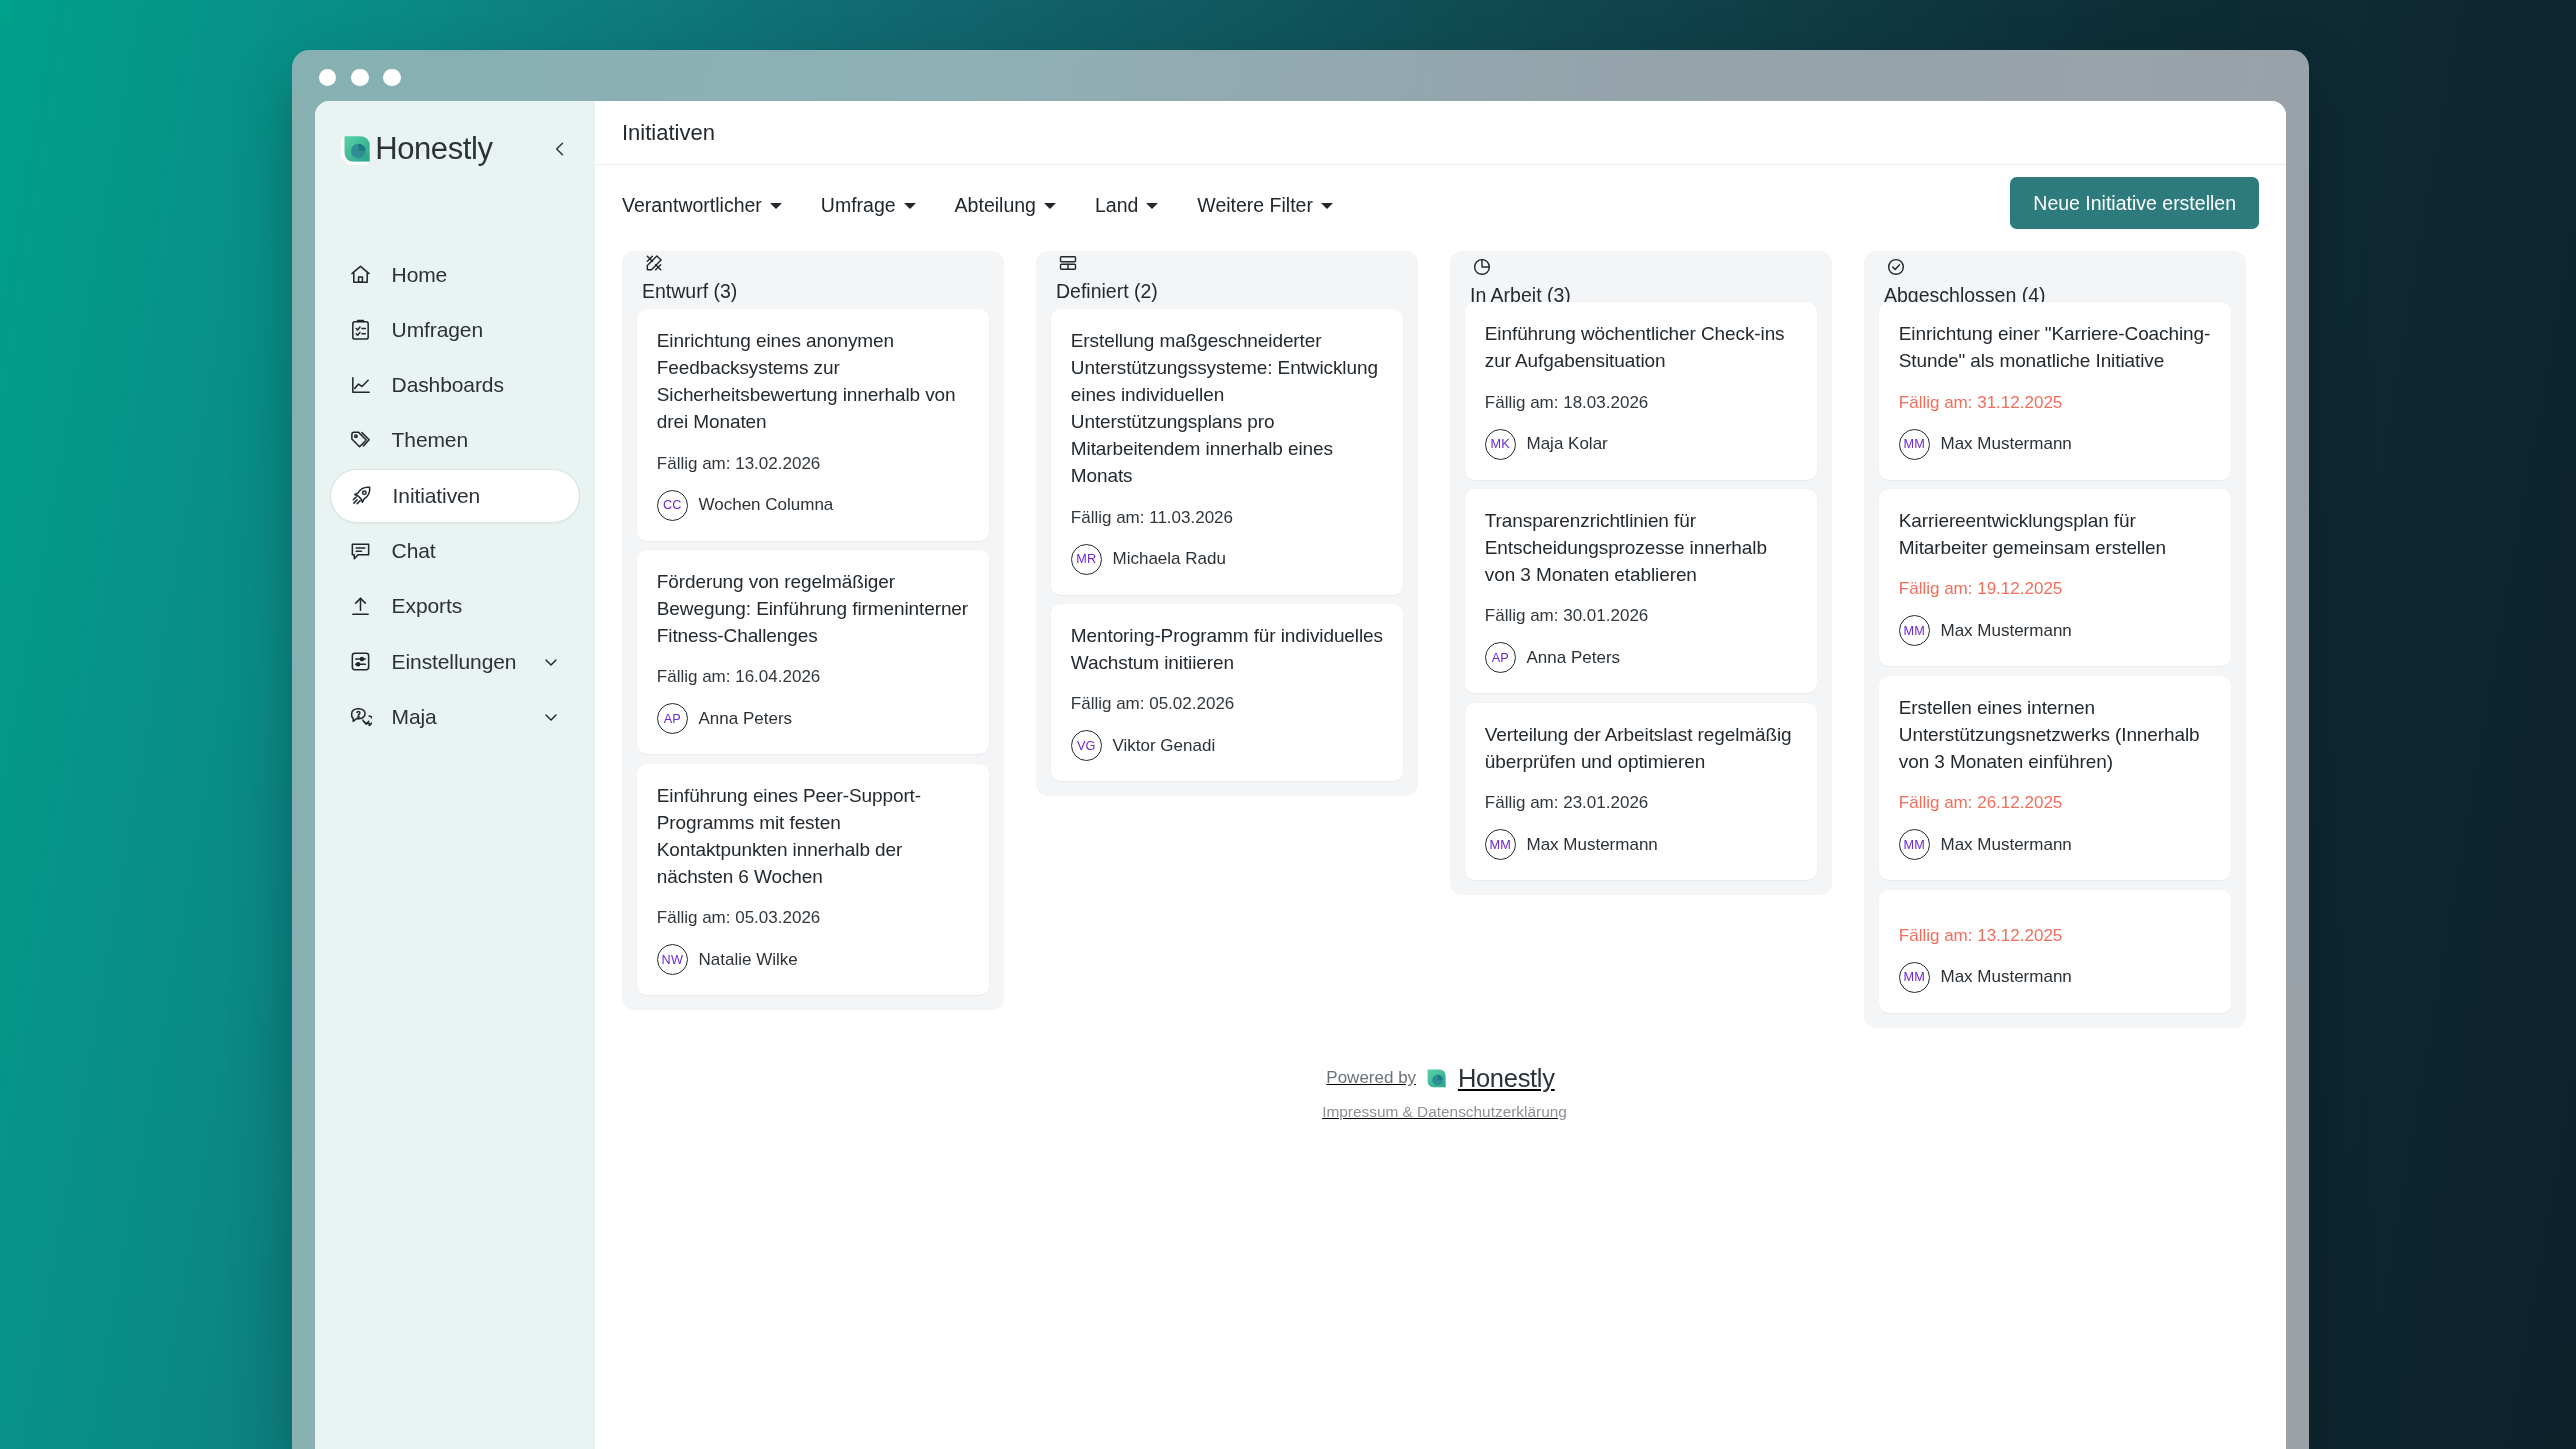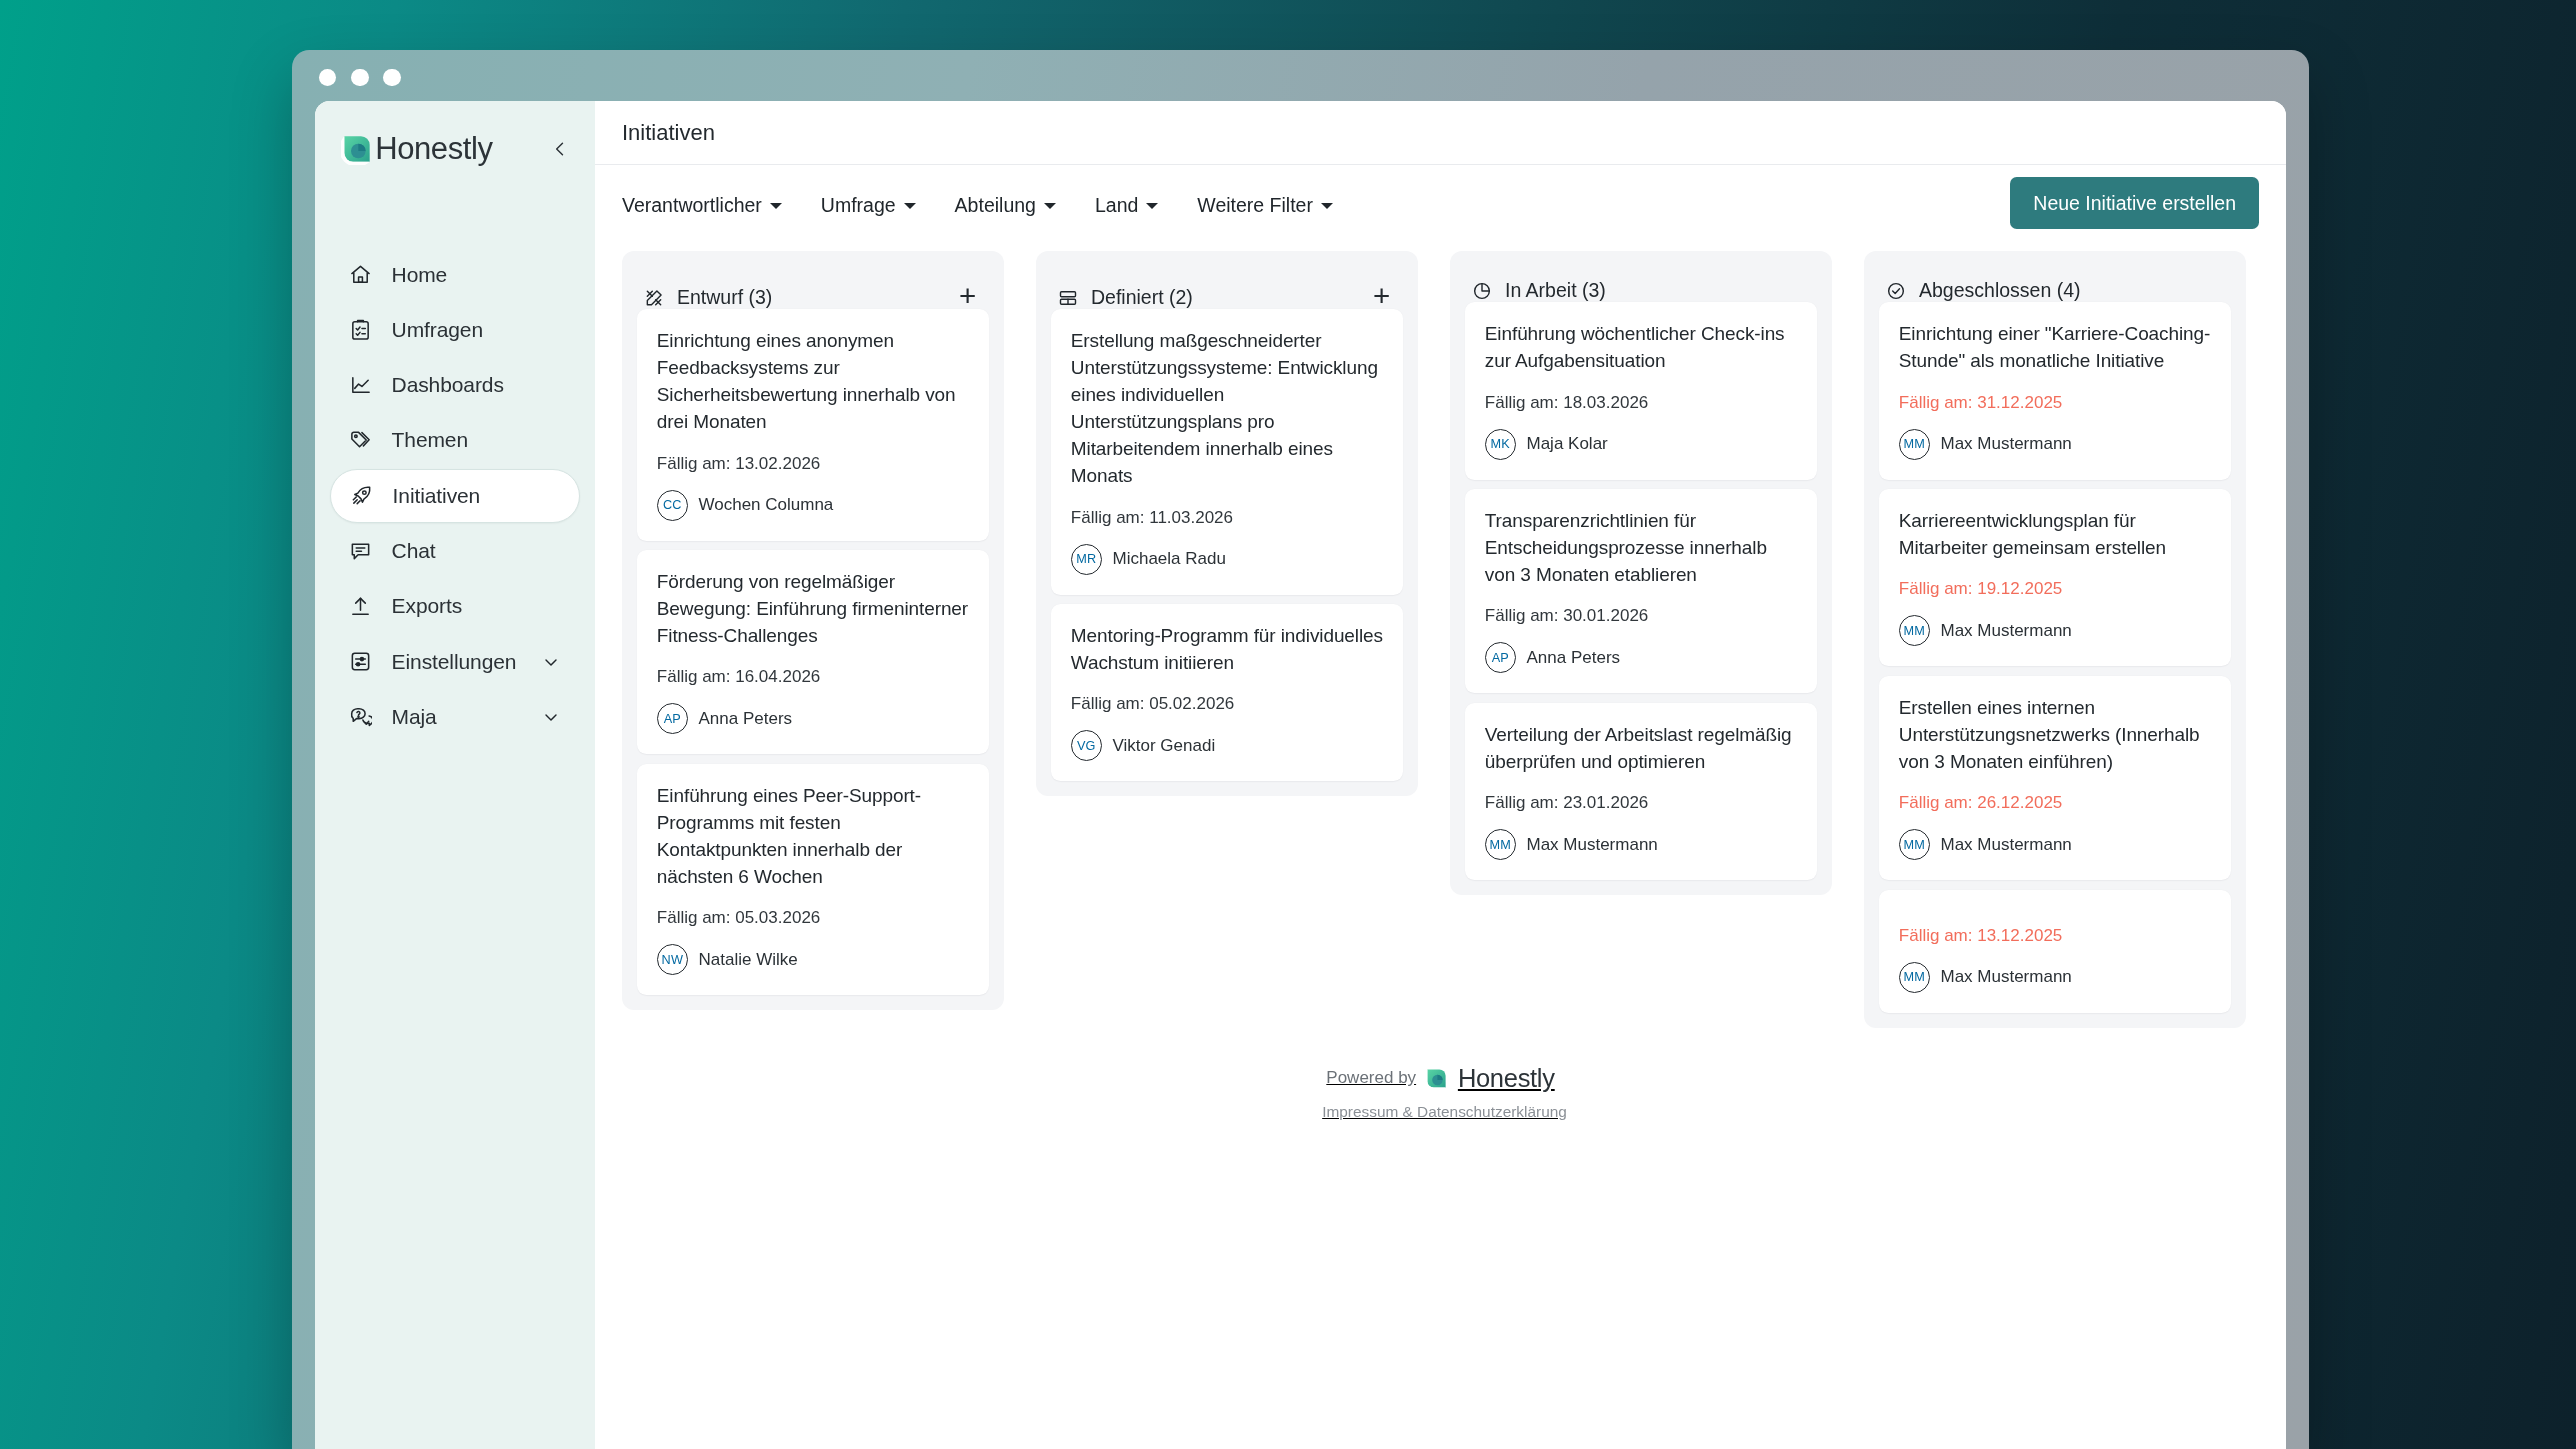--- a/index.html
+++ b/index.html
@@ -131,22 +131,22 @@
     display: flex; gap: 32px; margin-top: 5.4px;
     align-items: flex-start;
   }
   .col { width: 382px; flex: 0 0 382px; }
   .col-panel {
     background: #f4f5f7;
     border-radius: 12px;
     padding: 0 0 14.8px 0;
   }
   .col-head {
-    display: flex; align-items: flex-end;
-    height: 58px; padding: 0 23px 0 20px; gap: 12px;
+    display: flex; align-items: flex-start;
+    height: 58px; padding: 0 23px 0 20px; gap: 6px; flex-direction: column;
   }
   .col-head.compact { height: 51px; padding-top: 4px; }
   .col-icon { width: 23px; height: 23px; flex: 0 0 23px; display:flex; align-items:center; justify-content:center; }
   .col-title { font-size: 19.5px; color: #23292e; }
   .col-add {
     margin-left: auto; width: 27px; height: 27px;
     display: flex; align-items: center; justify-content: center;
     cursor: pointer; font-size: 29.5px; color: #23292e; line-height: 1;
     font-weight: 300;
   }
@@ -162,21 +162,21 @@
     font-size: 19px; line-height: 1.42; color: #23292e;
     letter-spacing: -0.1px;
   }
   .card-due {
     font-size: 17px; color: #31373c; margin-top: 17.4px;
   }
   .card-due.overdue { color: #f26d5b; }
   .card-owner { display: flex; align-items: center; gap: 10.7px; margin-top: 16px; }
   .avatar {
     width: 31px; height: 31px; border-radius: 50%;
-    border: 1.3px solid #23292e; color: #0369a1;
+    border: 1.3px solid #23292e; color: #6d28d9;
     display: flex; align-items: center; justify-content: center;
     font-size: 12.7px; letter-spacing: 0.2px; flex: 0 0 31px;
   }
   .owner-name { font-size: 17px; color: #2b3136; }
 
   
   .footer {
     margin-top: auto;
     padding: 36px 0 47px 0;
     display: flex; flex-direction: column; align-items: center; gap: 10.7px; text-decoration: underline;

